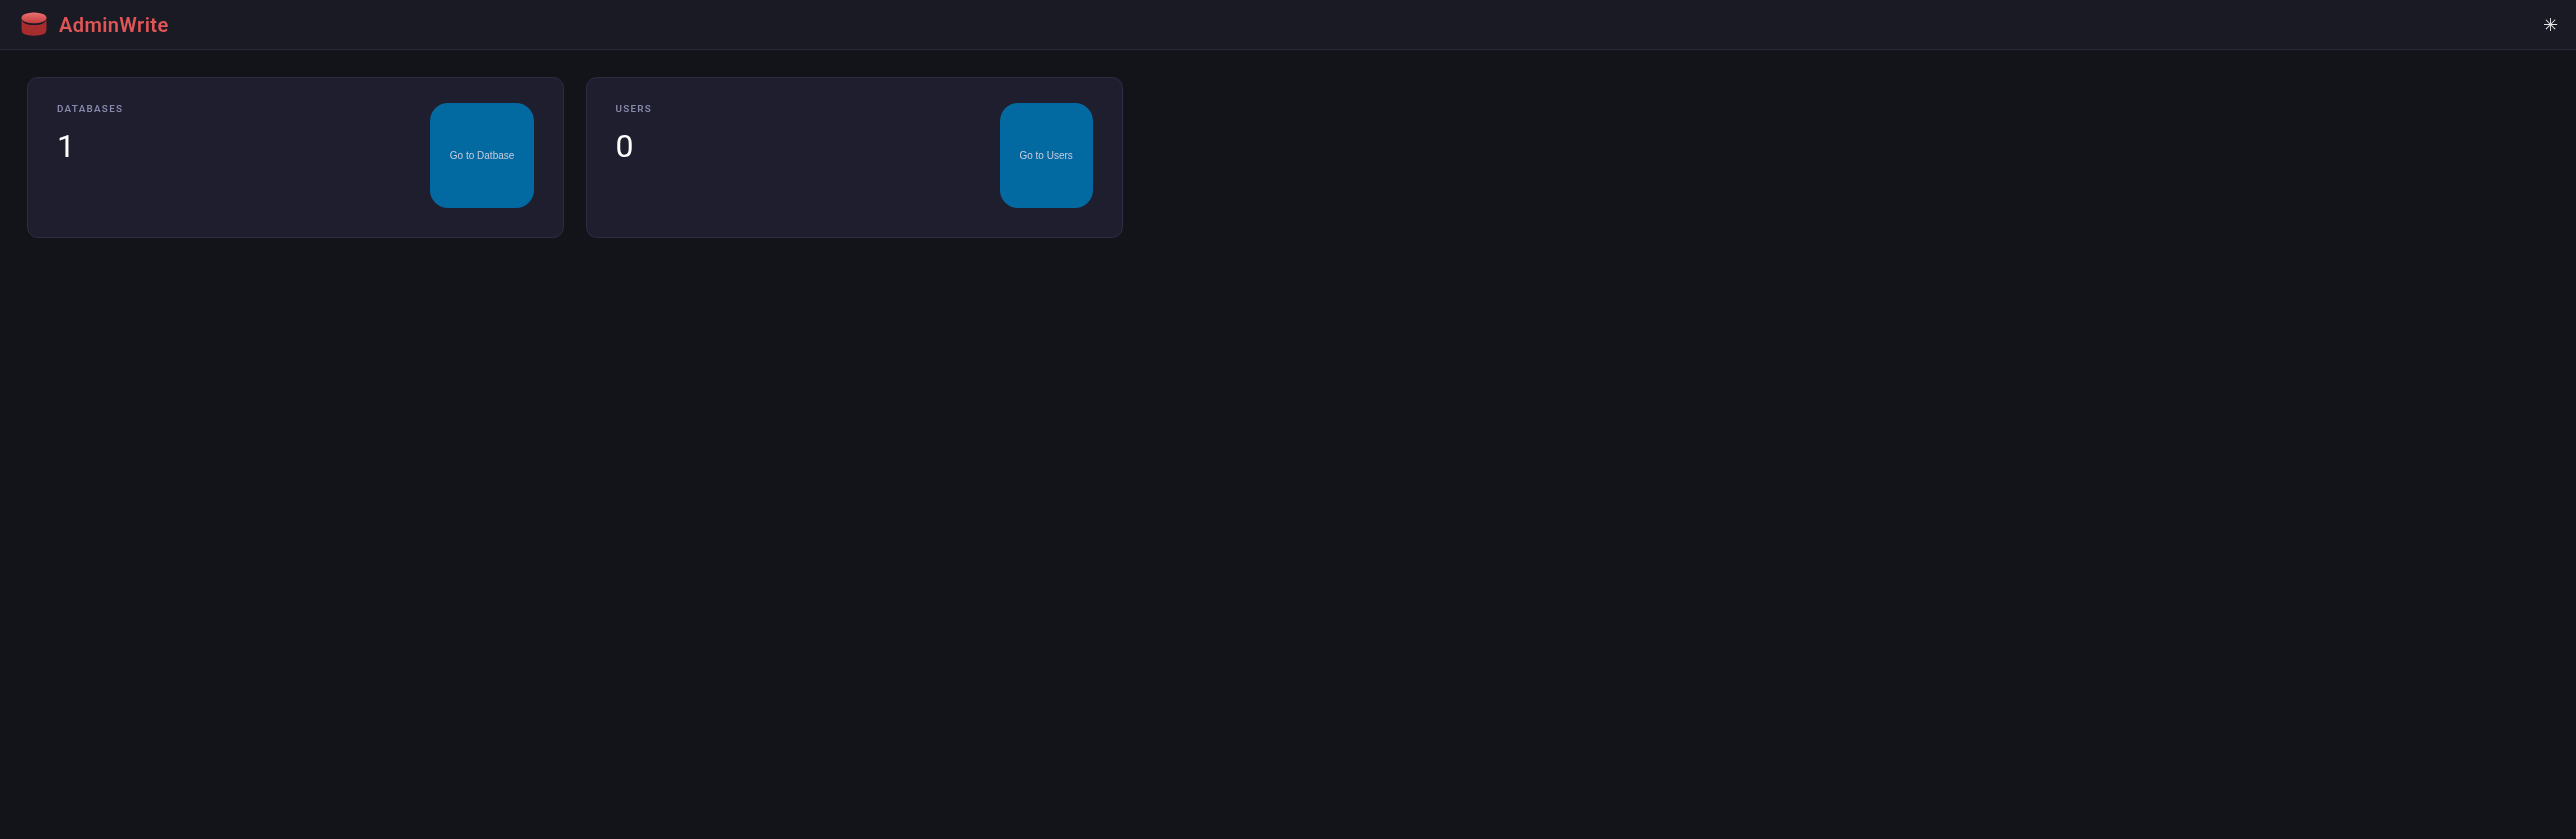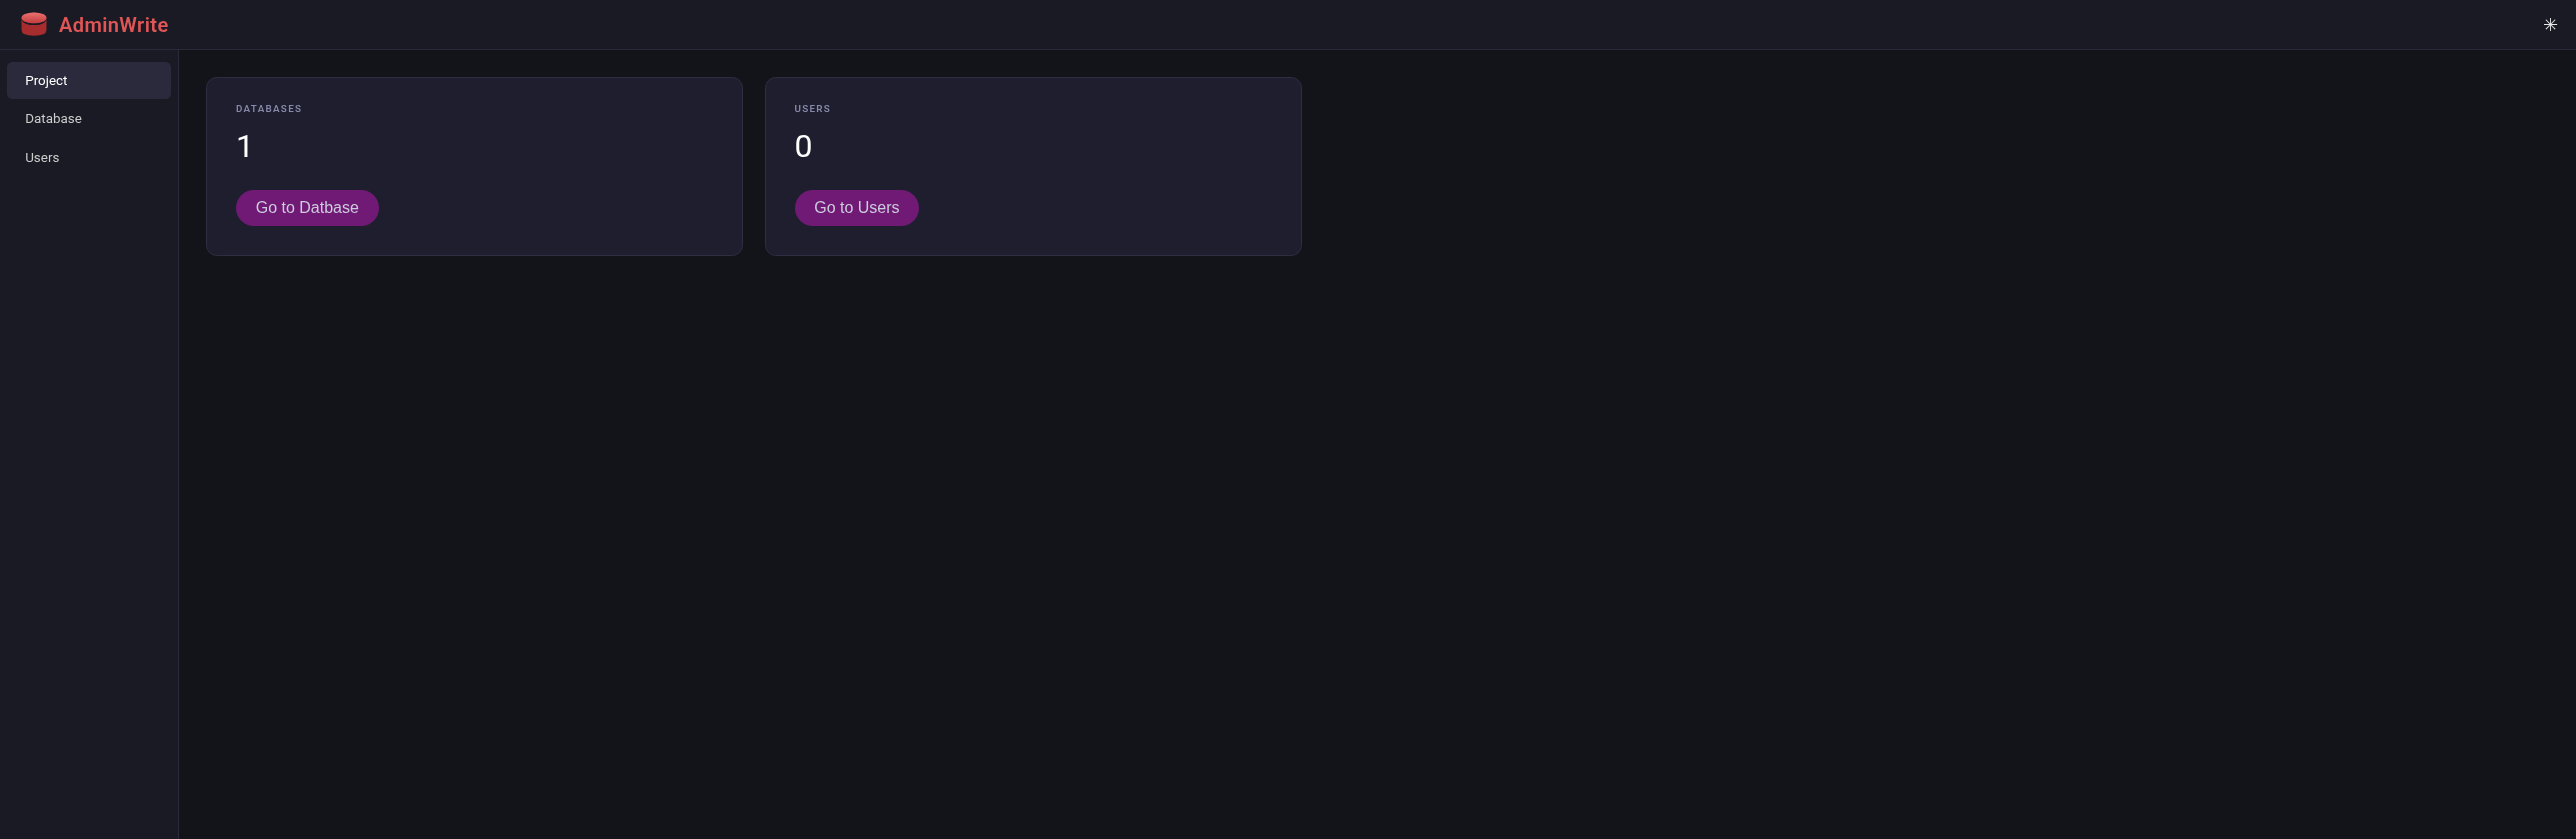--- a/index.html
+++ b/index.html
@@ -100,21 +100,21 @@
 
     .card {
       background-color: #1e1e2e;
       border: 0.9px solid #2e2e42;
       border-radius: 10.7px;
       padding: 25px 29px 29px 29px;
       flex: 1;
       min-width: 251px;
       max-width: 537px;
       display: flex;
-      flex-direction: column;
+      flex-direction: row;
       justify-content: space-between;
       min-height: 161px;
     }
 
     .card-label {
       font-size: 9.8px;
       font-weight: 600;
       letter-spacing: 1.3px;
       color: #8888aa;
       text-transform: uppercase;
@@ -122,26 +122,26 @@
     }
 
     .card-value {
       font-size: 32px;
       font-weight: 400;
       color: #ffffff;
       margin-bottom: 25px;
     }
 
     .card-button {
-      background-color: #701a75;
+      background-color: #0369a1;
       color: #ccccdd;
       border: none;
       border-radius: 18px;
       padding: 9px 19.7px;
-      font-size: 16px;
+      font-size: 10px;
       cursor: pointer;
       width: fit-content;
       transition: background 0.15s;
     }
   </style>
 </head>
 <body>
 
 <header class="header">
   <div class="logo-area">
@@ -156,31 +156,20 @@
         </linearGradient>
       </defs>
     </svg>
     <span class="logo-text">AdminWrite</span>
   </div>
   <span class="settings-icon">✳</span>
 </header>
 
 <div class="main-layout">
 
-  <nav class="sidebar">
-    <div class="sidebar-item active">
-      <span>Project</span>
-    </div>
-    <div class="sidebar-item">
-      <span>Database</span>
-    </div>
-    <div class="sidebar-item">
-      <span>Users</span>
-    </div>
-  </nav>
 
   <main class="content">
     <div class="cards-row">
 
       <div class="card">
         <div>
           <div class="card-label">DATABASES</div>
           <div class="card-value">1</div>
         </div>
         <button class="card-button">Go to Datbase</button>

